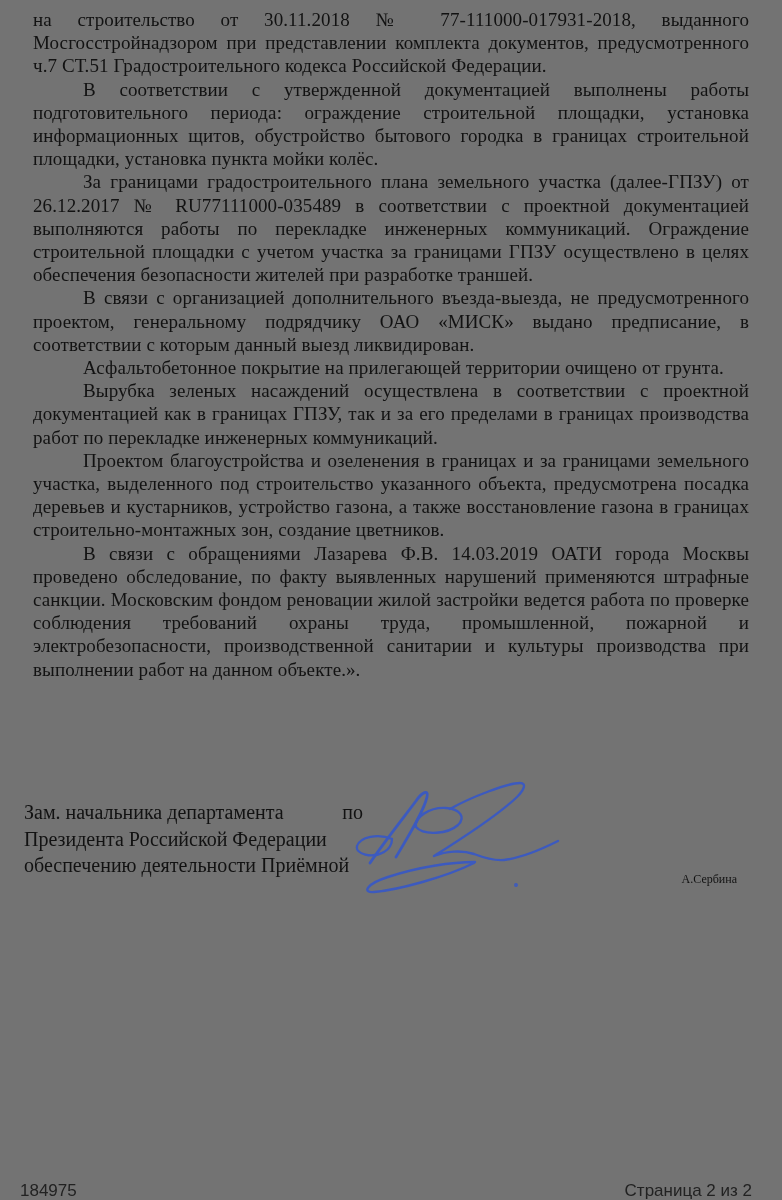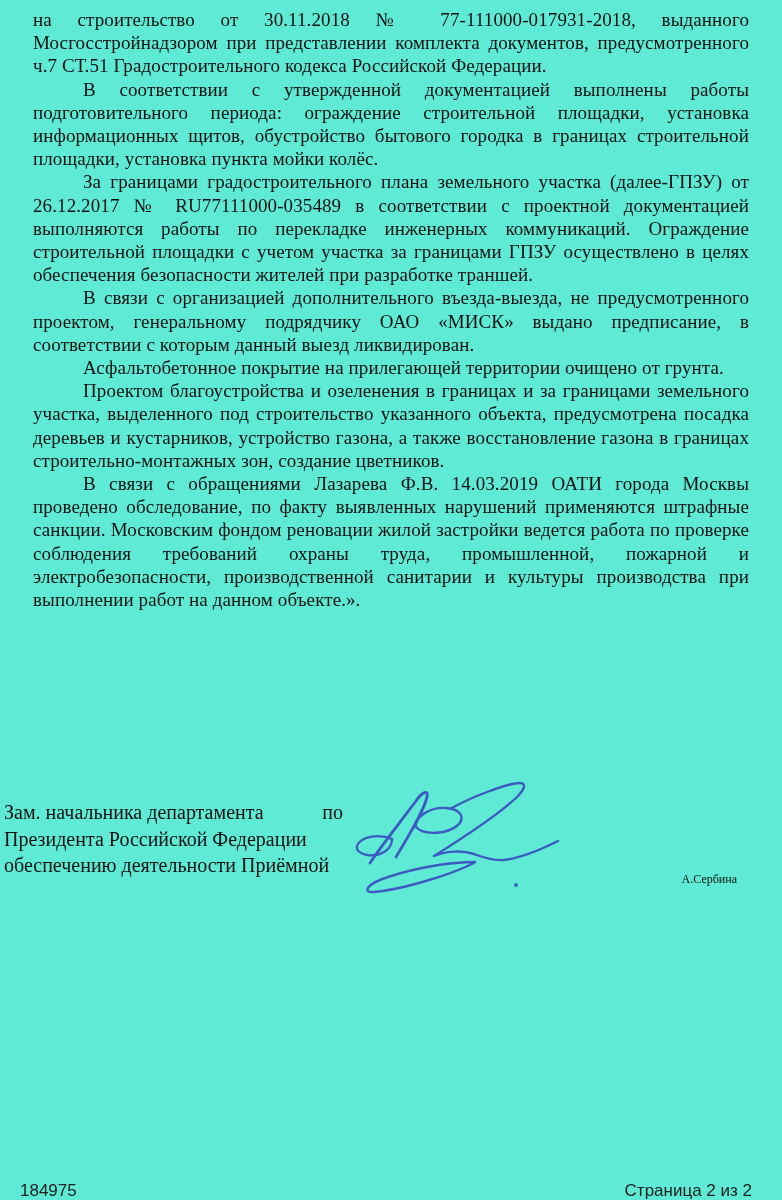--- a/index.html
+++ b/index.html
@@ -4,21 +4,21 @@
 <style>
   html, body {
     margin: 0;
     padding: 0;
     background: #ffffff;
   }
   .page {
     position: relative;
     width: 782px;
     height: 1200px;
-    background: #5eead4;
+    background: #737373;
     overflow: hidden;
     font-family: "Liberation Serif", "DejaVu Serif", serif;
     color: #121212;
   }
   .letter-body {
     position: absolute;
     left: 33px;
     top: 8px;
     width: 716px;
     font-size: 19px;
@@ -28,21 +28,21 @@
   }
   .para {
     margin: 0;
     text-indent: 50px;
   }
   .para.no-indent {
     text-indent: 0;
   }
   .sig-title {
     position: absolute;
-    left: 4px;
+    left: 24px;
     top: 799px;
     width: 339px;
     font-size: 20px;
     line-height: 26.5px;
   }
   .sig-line-justified {
     display: flex;
     justify-content: space-between;
   }
   .signature-svg {
@@ -72,20 +72,21 @@
 <body>
 
 <div class="page">
 
   <div class="letter-body">
     <p class="para no-indent">на строительство от 30.11.2018 № 77-111000-017931-2018, выданного Мосгосстройнадзором при представлении комплекта документов, предусмотренного ч.7 СТ.51 Градостроительного кодекса Российской Федерации.</p>
     <p class="para">В соответствии с утвержденной документацией выполнены работы подготовительного периода: ограждение строительной площадки, установка информационных щитов, обустройство бытового городка в границах строительной площадки, установка пункта мойки колёс.</p>
     <p class="para">За границами градостроительного плана земельного участка (далее-ГПЗУ) от 26.12.2017 № RU77111000-035489 в соответствии с проектной документацией выполняются работы по перекладке инженерных коммуникаций. Ограждение строительной площадки с учетом участка за границами ГПЗУ осуществлено в целях обеспечения безопасности жителей при разработке траншей.</p>
     <p class="para">В связи с организацией дополнительного въезда-выезда, не предусмотренного проектом, генеральному подрядчику ОАО «МИСК» выдано предписание, в соответствии с которым данный выезд ликвидирован.</p>
     <p class="para">Асфальтобетонное покрытие на прилегающей территории очищено от грунта.</p>
+    <p class="para">Вырубка зеленых насаждений осуществлена в соответствии с проектной документацией как в границах ГПЗУ, так и за его пределами в границах производства работ по перекладке инженерных коммуникаций.</p>
     <p class="para">Проектом благоустройства и озеленения в границах и за границами земельного участка, выделенного под строительство указанного объекта, предусмотрена посадка деревьев и кустарников, устройство газона, а также восстановление газона в границах строительно-монтажных зон, создание цветников.</p>
     <p class="para">В связи с обращениями Лазарева Ф.В. 14.03.2019 ОАТИ города Москвы проведено обследование, по факту выявленных нарушений применяются штрафные санкции. Московским фондом реновации жилой застройки ведется работа по проверке соблюдения требований охраны труда, промышленной, пожарной и электробезопасности, производственной санитарии и культуры производства при выполнении работ на данном объекте.».</p>
   </div>
 
   <div class="sig-title">
     <div class="sig-line-justified">
       <span>Зам. начальника департамента</span>
       <span>по</span>
     </div>
     <div>Президента Российской Федерации</div>

